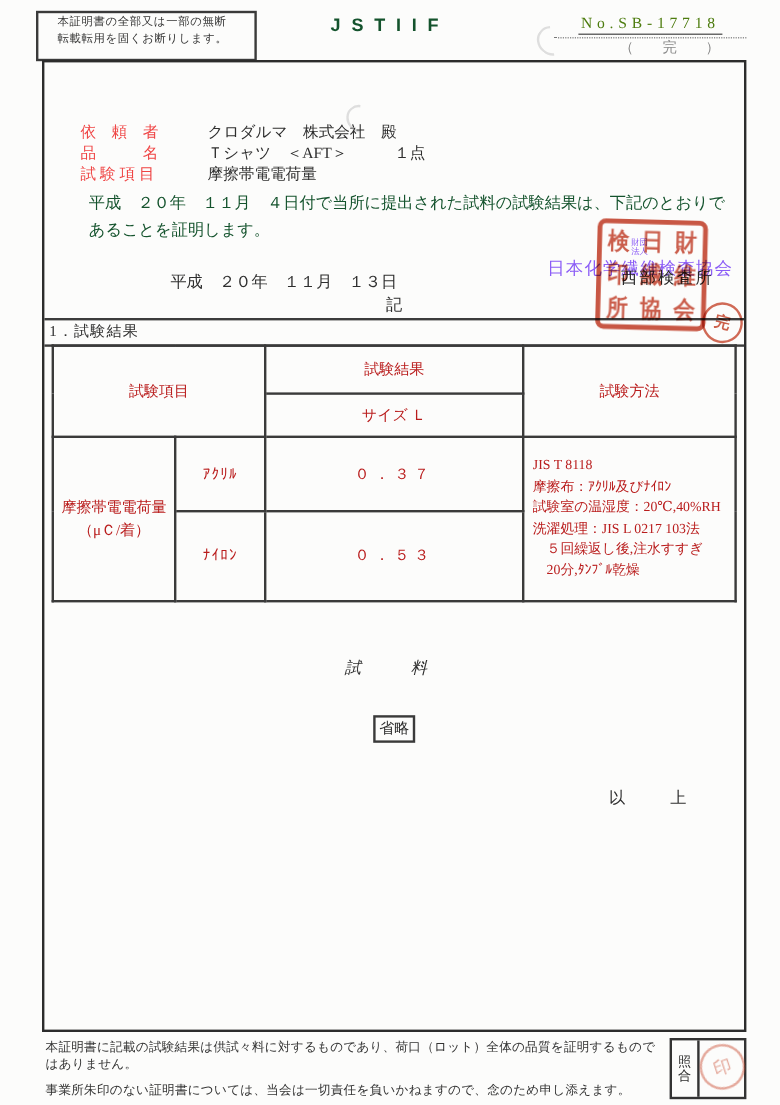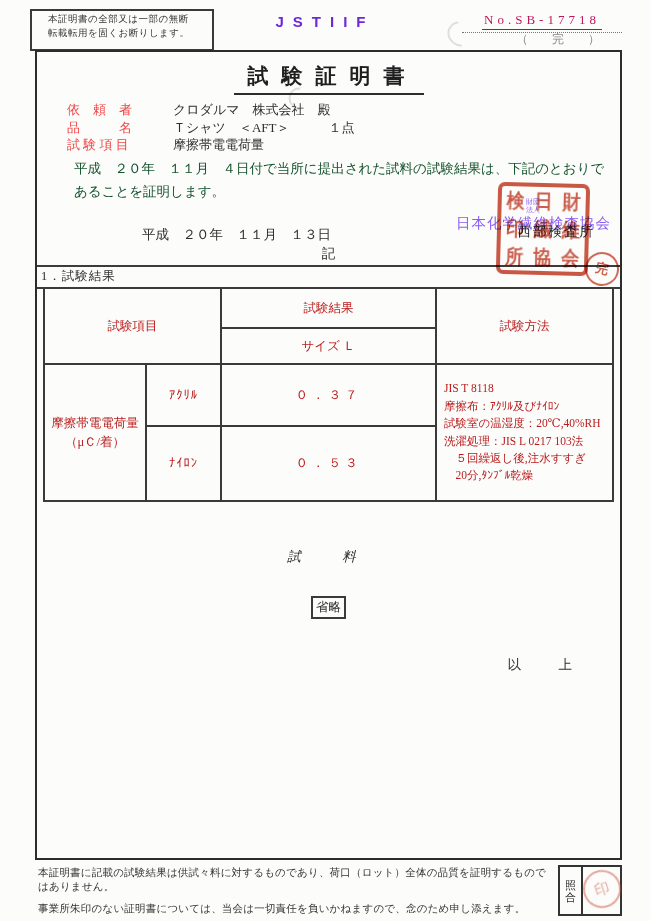--- a/index.html
+++ b/index.html
@@ -11,29 +11,29 @@
   }
   
   .no-copy-box{
     position:absolute;left:30px;top:9px;width:148px;height:34px;
     border:2px solid #3a3a3a;padding:2px 16px;
     font-size:9.5px;line-height:1.45;letter-spacing:.5px;color:#333;
   }
   .jstiif{
     position:absolute;left:0;top:13px;width:100%;text-align:center;
     font-family:"Liberation Sans","DejaVu Sans",sans-serif;
-    font-weight:bold;font-size:15px;letter-spacing:9px;color:#6d28d9;
+    font-weight:bold;font-size:15px;letter-spacing:9px;color:#14532d;
   }
   .doc-no-wrap{
     position:absolute;left:462px;top:10px;width:160px;text-align:center;
     border-bottom:1px dotted #777;padding-bottom:2px;
   }
   .doc-no{
     display:inline-block;border-bottom:1px solid #444;padding:0 2px 1px 2px;
-    font-size:13px;letter-spacing:4px;color:#be185d;
+    font-size:13px;letter-spacing:4px;color:#4d7c0f;
   }
   .doc-status{
     position:absolute;left:500px;top:31px;width:122px;text-align:center;
     font-size:12px;letter-spacing:6px;color:#8a8a8a;
   }
   
   .curl{position:absolute;border:2px solid rgba(120,120,120,.18);border-radius:50%;
         border-color:transparent transparent rgba(120,120,120,.22) rgba(120,120,120,.22);}
   
   .main-box{
@@ -135,23 +135,20 @@
   <div class="jstiif">JSTIIF</div>
   <div class="doc-no-wrap">
     <span class="doc-no">No.SB-17718</span>
   </div>
   <div class="doc-status">（　完　）</div>
   <div class="curl" style="left:447px;top:22px;width:22px;height:20px;transform:rotate(40deg);"></div>
   <div class="curl" style="left:288px;top:88px;width:20px;height:18px;transform:rotate(50deg);"></div>
 
   <div class="main-box">
 
-    <div class="title-wrap">
-      <span class="doc-title">試験証明書</span>
-    </div>
 
     <div class="info-block">
       <div class="info-row">
         <span class="info-label">依　頼　者</span>
         <span class="info-value">クロダルマ　株式会社　殿</span>
       </div>
       <div class="info-row">
         <span class="info-label">品　　　名</span>
         <span class="info-value">Ｔシャツ　＜AFT＞　　　１点</span>
       </div>

